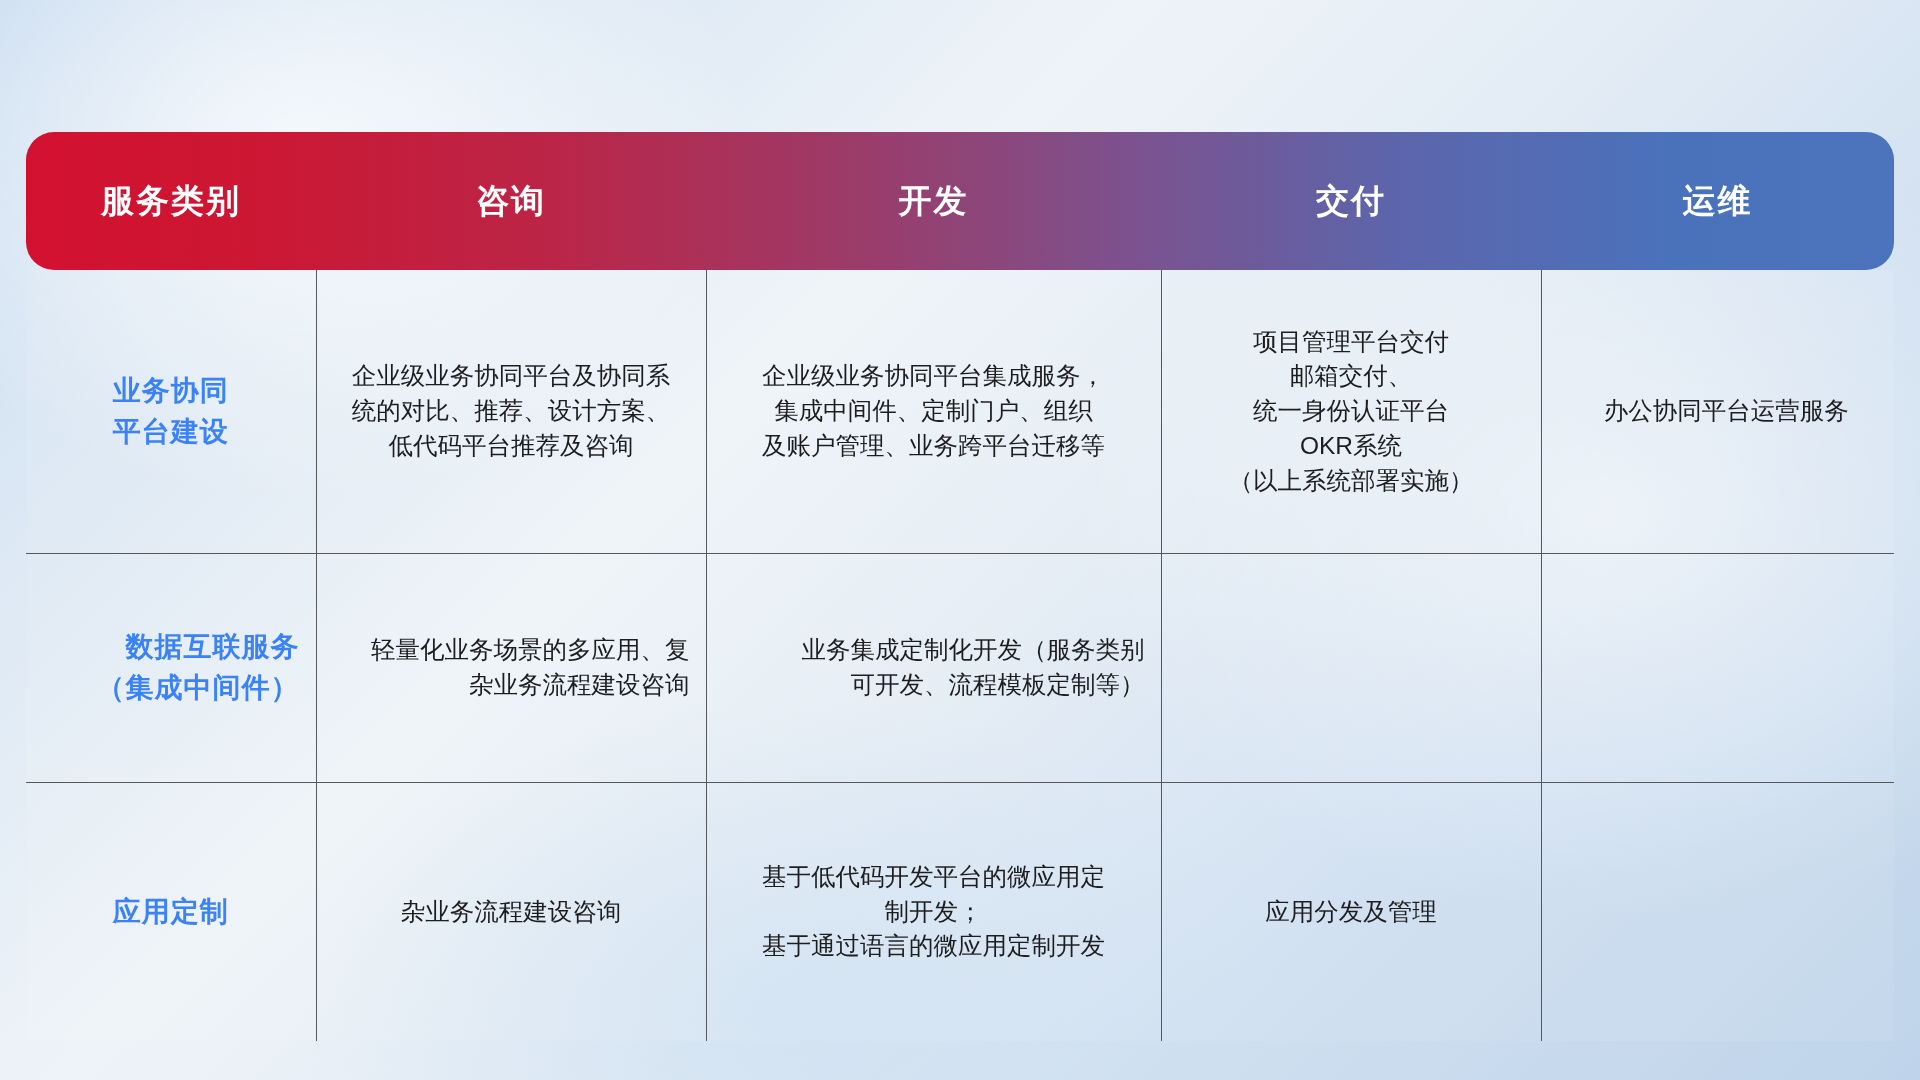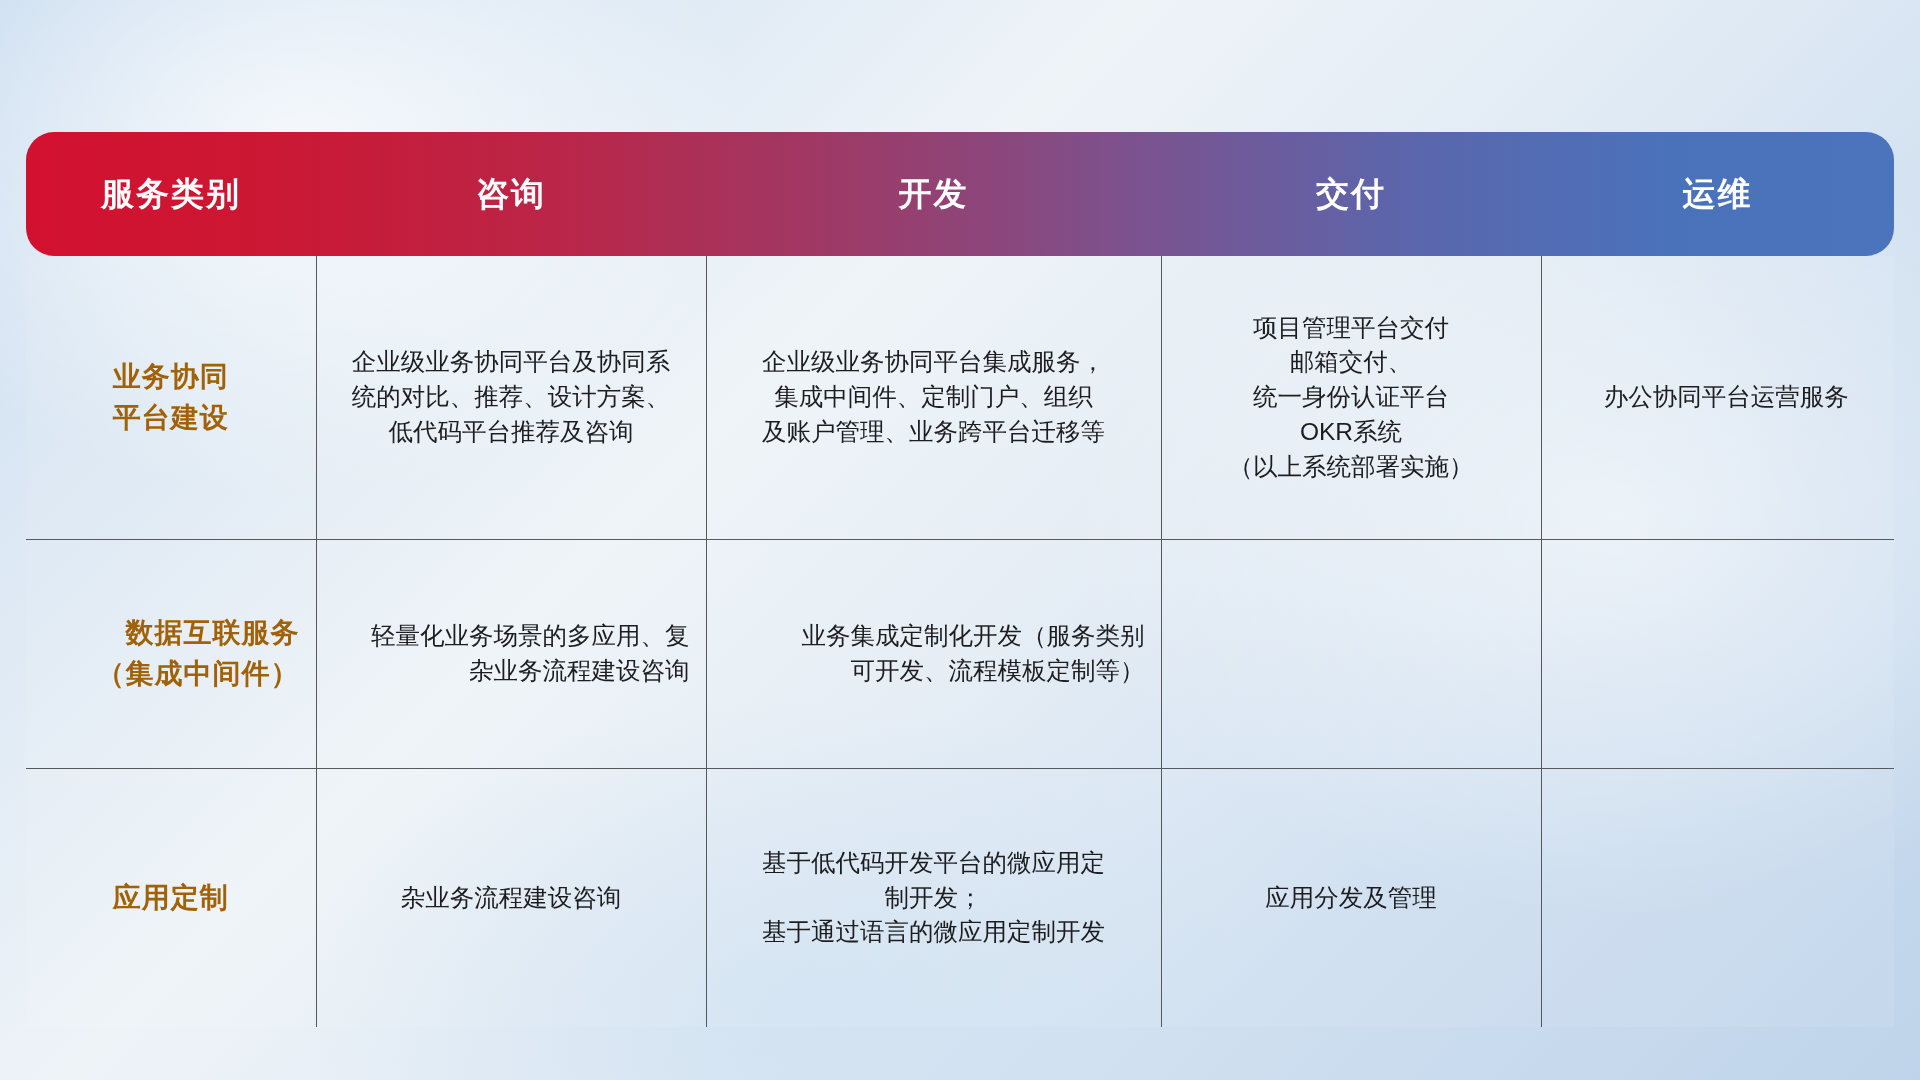--- a/index.html
+++ b/index.html
@@ -44,21 +44,21 @@
   }
 
   table.svc-table {
     width: 100%;
     border-collapse: collapse;
     table-layout: fixed;
   }
 
   
   thead tr.header-row th {
-    padding: 0;
+    padding: 7px;
     height: 124px;
     vertical-align: middle;
     text-align: center;
     color: #ffffff;
     font-size: 33px;
     font-weight: bold;
     letter-spacing: 2px;
     position: relative;
     z-index: 2;
   }
@@ -92,21 +92,21 @@
     border: 1.5px solid #56585c;
     vertical-align: middle;
     text-align: center;
     font-size: 24.5px;
     line-height: 1.42;
     color: #1d1d1f;
     padding: 14px 16px;
     background: rgba(255,255,255,0.08);
   }
   tbody td.cat {
-    color: #a16207;
+    color: #3b82f6;
     font-weight: bold;
     font-size: 28px;
     line-height: 1.45;
     letter-spacing: 1px;
     border-left: none;
   }
   tbody td.last-col {
     border-right: none;
     padding-left: 33px;
   }

